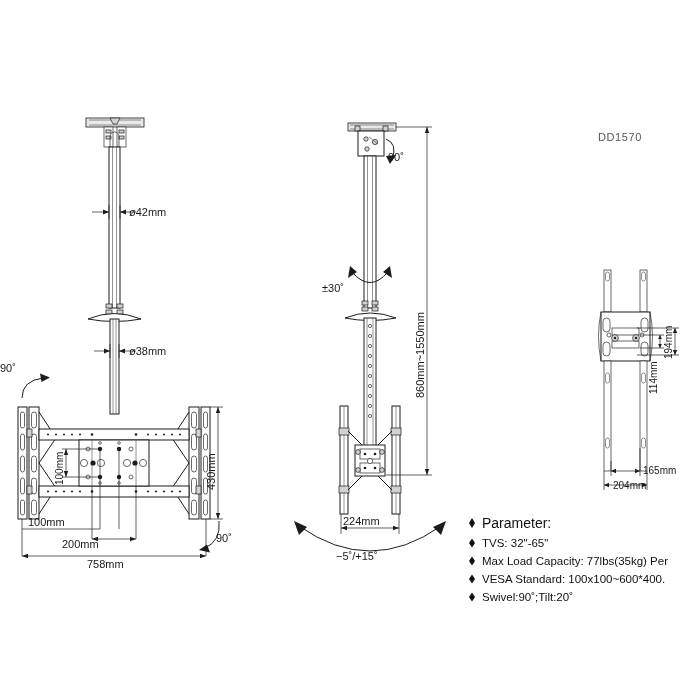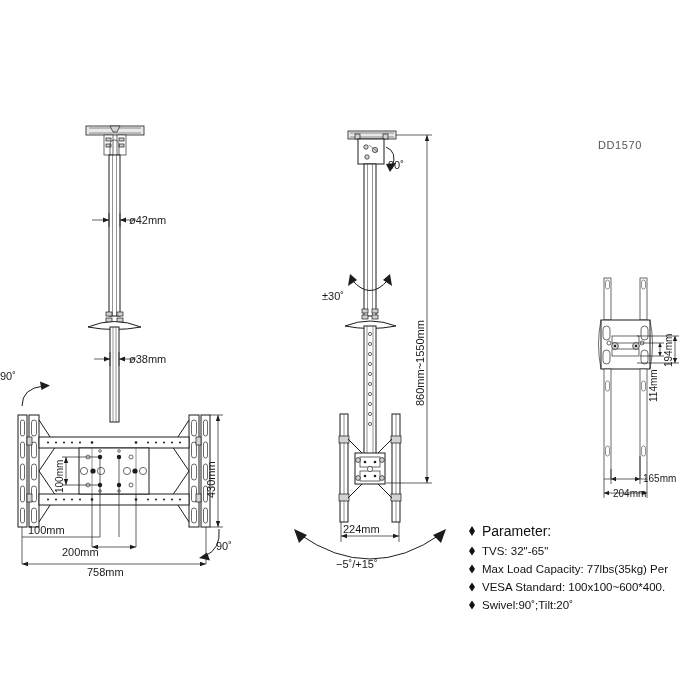--- a/index.html
+++ b/index.html
@@ -10,21 +10,21 @@
   body {
     width: 700px;
     height: 700px;
     font-family: "Liberation Sans", sans-serif;
     color: #1a1a1a;
     position: relative;
     overflow: hidden;
   }
   #sheet {
     position: absolute;
-    left: 0; top: 16px;
+    left: 0; top: 8px;
     width: 700px;
     height: 624px;
   }
   svg { display: block; }
   .ln { stroke: #1c1c1c; stroke-width: 1; fill: none; }
   .ln-thin { stroke: #2a2a2a; stroke-width: 0.7; fill: none; }
   .ln-hair { stroke: #3a3a3a; stroke-width: 0.55; fill: none; }
   .dim { stroke: #1c1c1c; stroke-width: 0.7; fill: none; }
   .fillw { fill: #ffffff; stroke: #1c1c1c; stroke-width: 1; }
   .fillw-thin { fill: #ffffff; stroke: #2a2a2a; stroke-width: 0.7; }

